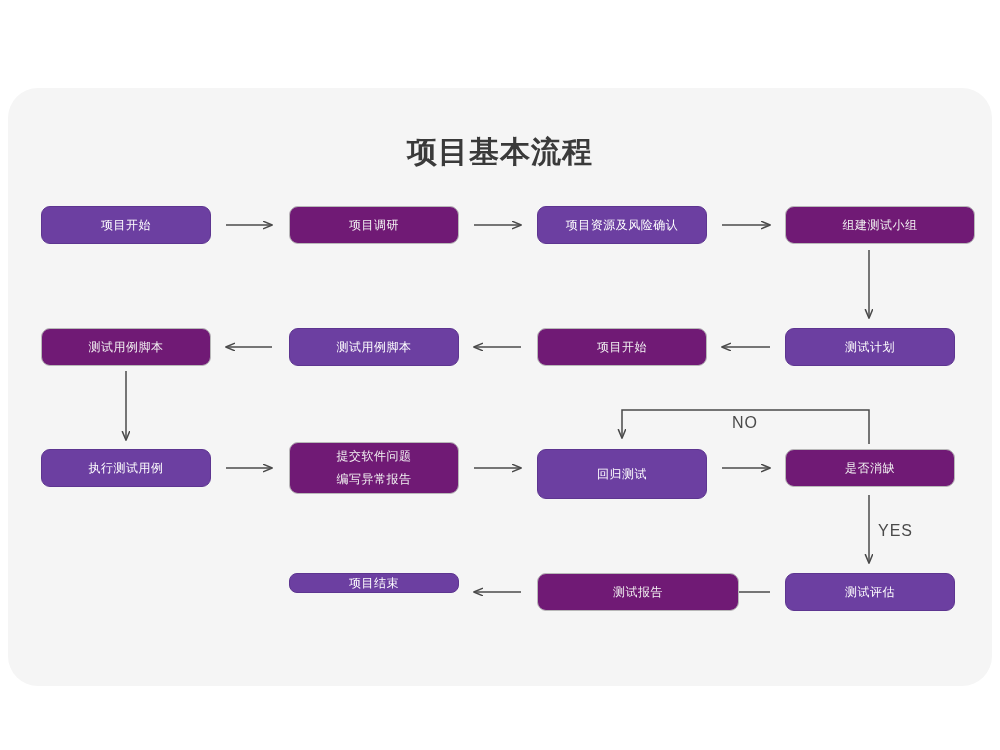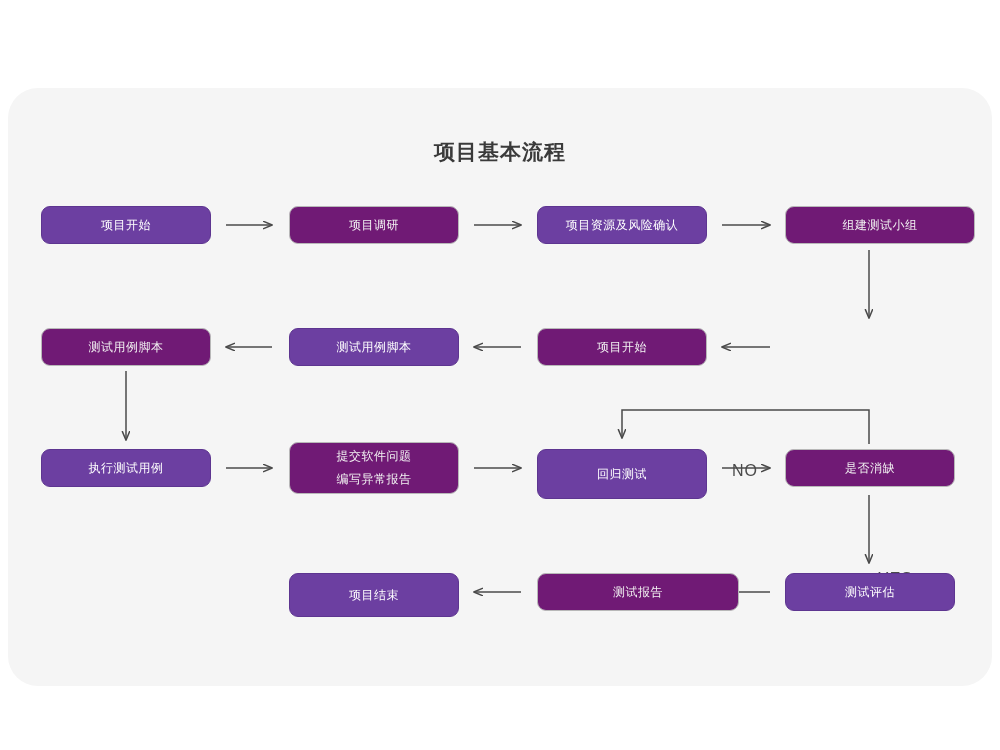--- a/index.html
+++ b/index.html
@@ -27,21 +27,21 @@
     height: 598px;
     background: #f5f5f5;
     border-radius: 30px;
   }
   #chart-title {
     position: absolute;
     left: 0;
     top: 131px;
     width: 1000px;
     text-align: center;
-    font-size: 21px;
+    font-size: 30px;
     font-weight: 700;
     color: #3a3a3a;
     letter-spacing: 1px;
     line-height: 42px;
   }
   .node {
     position: absolute;
     box-sizing: border-box;
     border-radius: 9px;
     display: flex;
@@ -71,21 +71,20 @@
     width: 1000px;
     height: 750px;
     pointer-events: none;
   }
   .edge-label {
     position: absolute;
     font-size: 16px;
     color: #4a4a4a;
     letter-spacing: 1px;
     user-select: none;
-    margin-top: 48px;
   }
 </style>
 </head>
 <body>
 
 <div id="stage">
 
   <div id="panel"></div>
 
   <div id="chart-title">项目基本流程</div>
@@ -127,24 +126,25 @@
   <div class="edge-label" style="left:878px; top:522px;">YES</div>
 
   <div class="node active" style="left:41px;  top:206px; width:170px; height:38px;">项目开始</div>
   <div class="node muted" style="left:289px; top:206px; width:170px; height:38px;">项目调研</div>
   <div class="node active" style="left:537px; top:206px; width:170px; height:38px;">项目资源及风险确认</div>
   <div class="node muted" style="left:785px; top:206px; width:190px; height:38px;">组建测试小组</div>
 
   <div class="node muted" style="left:41px;  top:328px; width:170px; height:38px;">测试用例脚本</div>
   <div class="node active" style="left:289px; top:328px; width:170px; height:38px;">测试用例脚本</div>
   <div class="node muted" style="left:537px; top:328px; width:170px; height:38px;">项目开始</div>
+  <div class="node active" style="left:785px; top:328px; width:170px; height:38px;">测试计划</div>
 
   <div class="node active" style="left:41px;  top:449px; width:170px; height:38px;">执行测试用例</div>
   <div class="node muted" style="left:289px; top:442px; width:170px; height:52px;">提交软件问题
 编写异常报告</div>
   <div class="node active" style="left:537px; top:449px; width:170px; height:50px;">回归测试</div>
   <div class="node muted" style="left:785px; top:449px; width:170px; height:38px;">是否消缺</div>
 
-  <div class="node active" style="left:289px; top:573px; width:170px; height:44px;">项目结束</div>
+  <div class="node active" style="left:289px; top:573px; width:170px; height:20px;border-radius:8px;">项目结束</div>
   <div class="node muted" style="left:537px; top:573px; width:202px; height:38px;">测试报告</div>
   <div class="node active" style="left:785px; top:573px; width:170px; height:38px;">测试评估</div>
 
 </div>
 
 </body></html>

